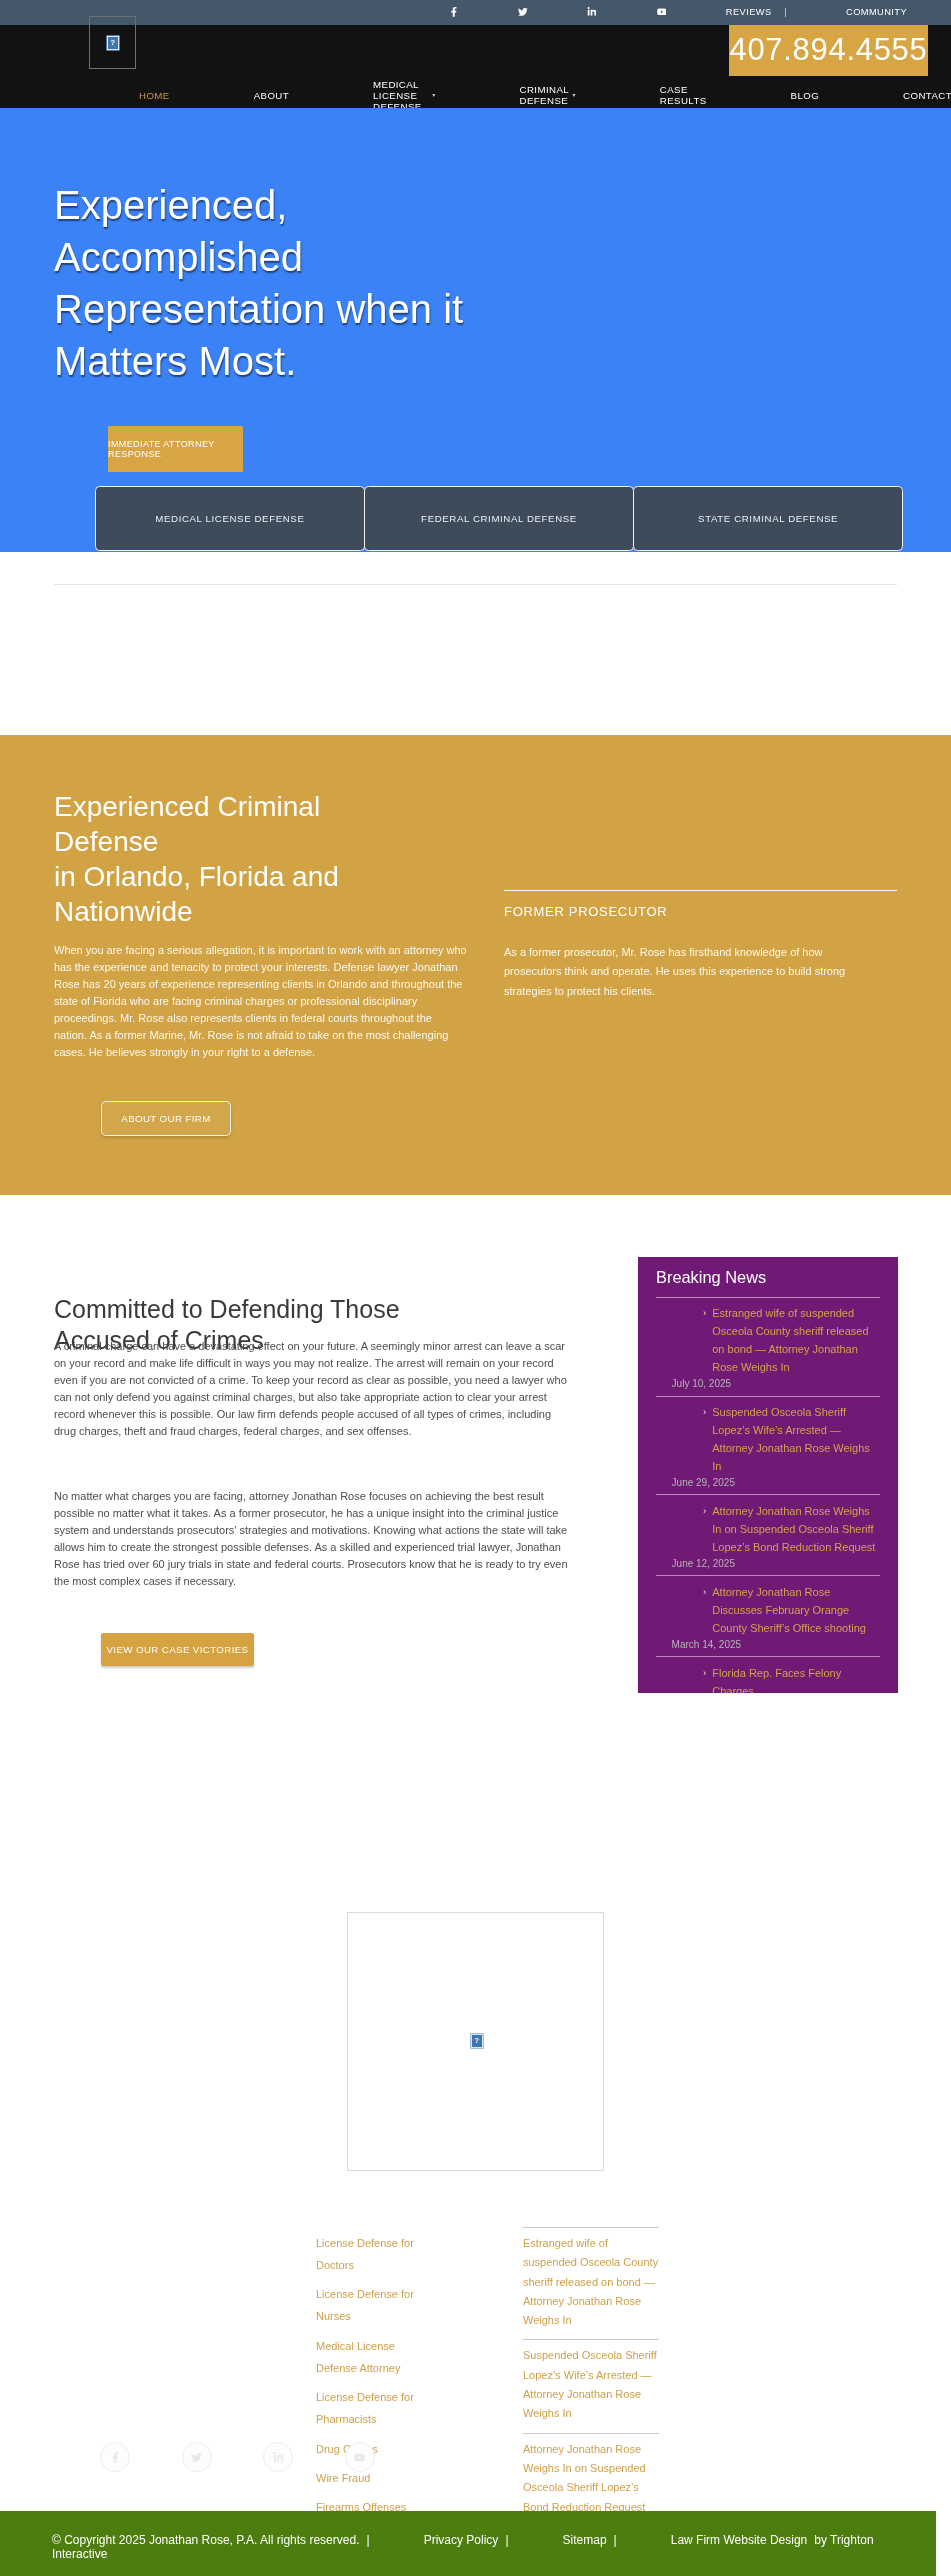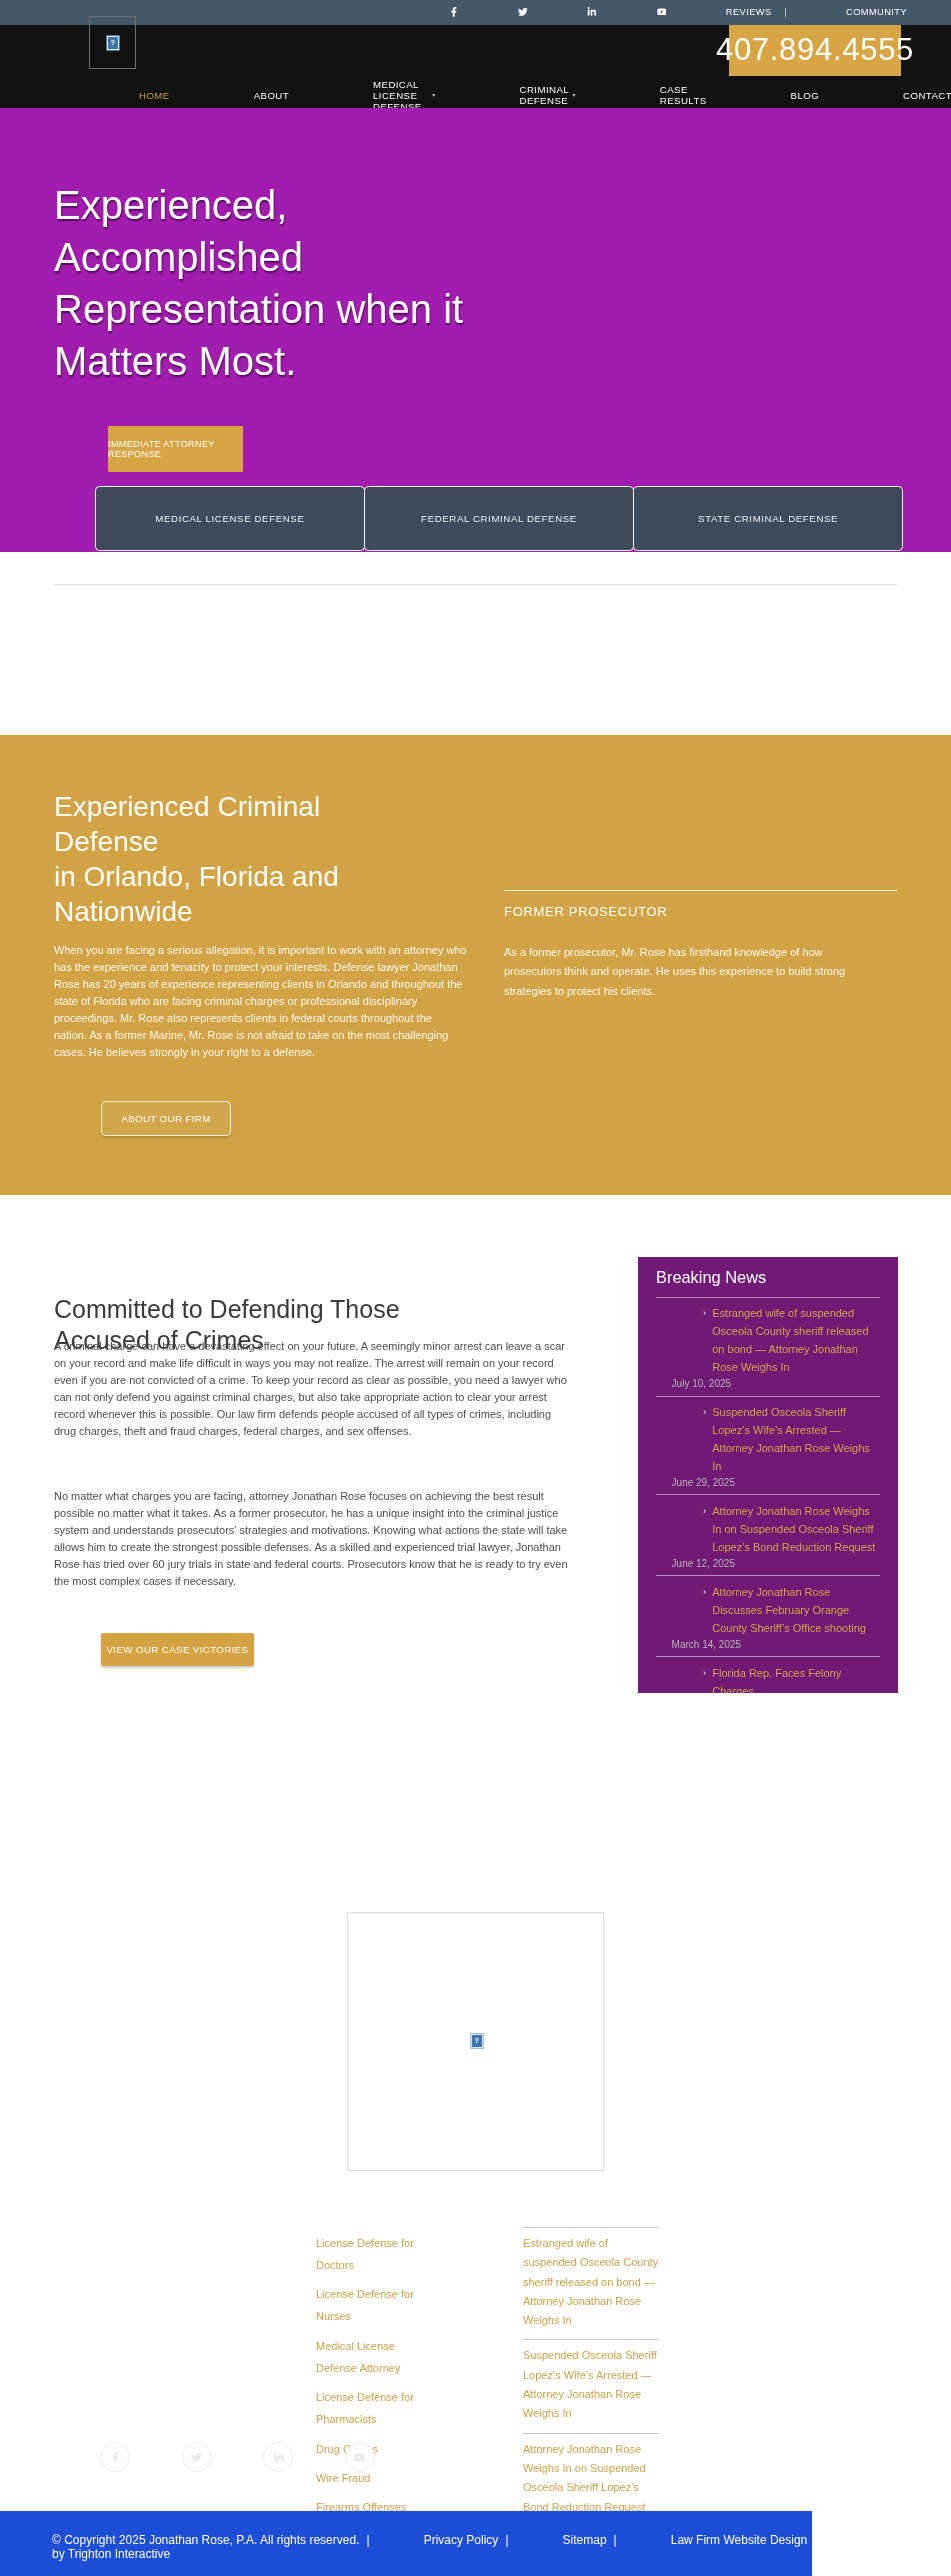--- a/index.html
+++ b/index.html
@@ -12,28 +12,28 @@
   .social-link { display:flex; align-items:center; }
   .social-link svg { width:9.7px; height:9.7px; fill:#ffffff; display:block; }
   .topbar-link { color:#ffffff; font-size:9.3px; letter-spacing:0.4px; }
   .topbar-sep { color:#d7dde3; font-size:9px; }
 
   
   .header { position:absolute; left:0; top:24.5px; width:952px; height:83px; background:#121212; }
   .logo-box { position:absolute; left:42px; top:15.6px; width:45px; height:51px; border:0.7px solid #6f6f6f; background:transparent; }
   .broken-img { display:block; width:9.7px; height:12px; background:#3e76ad; border:1.5px solid #d8e6f3; box-shadow:0 0 0 0.7px #76a3cd; color:#fff; font-size:7.4px; line-height:12px; text-align:center; font-weight:bold; }
   .logo-broken { position:absolute; left:17px; top:19.3px; }
-  .phone-box { position:absolute; left:682px; top:24.5px; width:172px; height:51px; background:#d8a544; color:#ffffff; font-size:31px; display:flex; align-items:center; justify-content:center; letter-spacing:0.7px; }
+  .phone-box { position:absolute; left:682px; top:24.5px; width:199px; height:51px; background:#d8a544; color:#ffffff; font-size:31px; display:flex; align-items:center; justify-content:center; letter-spacing:0.7px; }
   .nav { position:absolute; left:92px; top:82px; height:26px; display:flex; gap:37px; align-items:center; }
   .nav-item { color:#ffffff; font-size:9.7px; letter-spacing:0.4px; display:flex; align-items:center; gap:3.7px; }
   .nav-item.active { color:#c89a3d; }
   .caret { font-size:6px; color:#cccccc; line-height:1; }
 
   
-  .hero { position:absolute; left:0; top:108px; width:952px; height:444px; background:#a21caf; }
+  .hero { position:absolute; left:0; top:108px; width:952px; height:444px; background:#3b82f6; }
   .hero-heading { position:absolute; left:54px; top:71px; color:#ffffff; font-size:40px; line-height:52px; font-weight:400; text-shadow:0.7px 1.5px 1.5px rgba(0,0,0,.5); }
   .hero-cta { position:absolute; left:61px; top:318px; width:135px; height:46px; background:#d8a544; border-radius:1.5px; color:#ffffff; font-size:9px; letter-spacing:0.4px; display:flex; align-items:center; justify-content:center; }
   .service-row { position:absolute; left:48px; top:378px; width:855px; height:65px; display:flex; }
   .service-box { flex:1; background:#3d4b5b; border:0.7px solid #f2f2f2; border-radius:4.5px; display:flex; align-items:center; justify-content:center; color:#eef2f6; font-size:9.7px; letter-spacing:0.6px; }
   .service-box + .service-box { margin-left:-0.7px; }
 
   .divider { position:absolute; left:54px; top:584px; width:843px; height:0.7px; background:#e3e3e3; }
 
   
   .gold { position:absolute; left:0; top:735px; width:952px; height:460px; background:#d1a344; }
@@ -66,21 +66,21 @@
   
   .flinks { position:absolute; left:269px; top:2232px; width:167px; }
   .flink { display:block; color:#cfa04a; font-size:11px; line-height:22px; margin-bottom:7.4px; }
   .fposts { position:absolute; left:476px; top:2227px; width:183px; }
   .fpost { display:block; border-top:0.7px solid #c9c9c9; padding:6px 0 0; margin-bottom:9px; color:#cfa04a; font-size:11px; line-height:19.3px; }
   .fsocial { position:absolute; left:53px; top:2442px; display:flex; gap:4.5px; }
   .fsocial-circle { width:28px; height:28px; border-radius:50%; border:0.7px solid #ededed; display:flex; align-items:center; justify-content:center; background:#fdfdfd; }
   .fsocial-circle svg { width:11px; height:11px; fill:#e9e9e9; display:block; }
 
   
-  .footer-bar { position:absolute; left:0; top:2511px; width:812px; height:65px; background:#1d4ed8; }
+  .footer-bar { position:absolute; left:0; top:2511px; width:936px; height:65px; background:#4d7c0f; }
   .copyright { position:absolute; left:52px; top:21.6px; color:#ffffff; font-size:12px; }
   .copyright span, .copyright a { color:#ffffff; margin-right:3.7px; }
 </style>
 </head>
 <body>
 
 <div id="canvas">
 
   <div class="topbar">
     <div class="topbar-inner">

